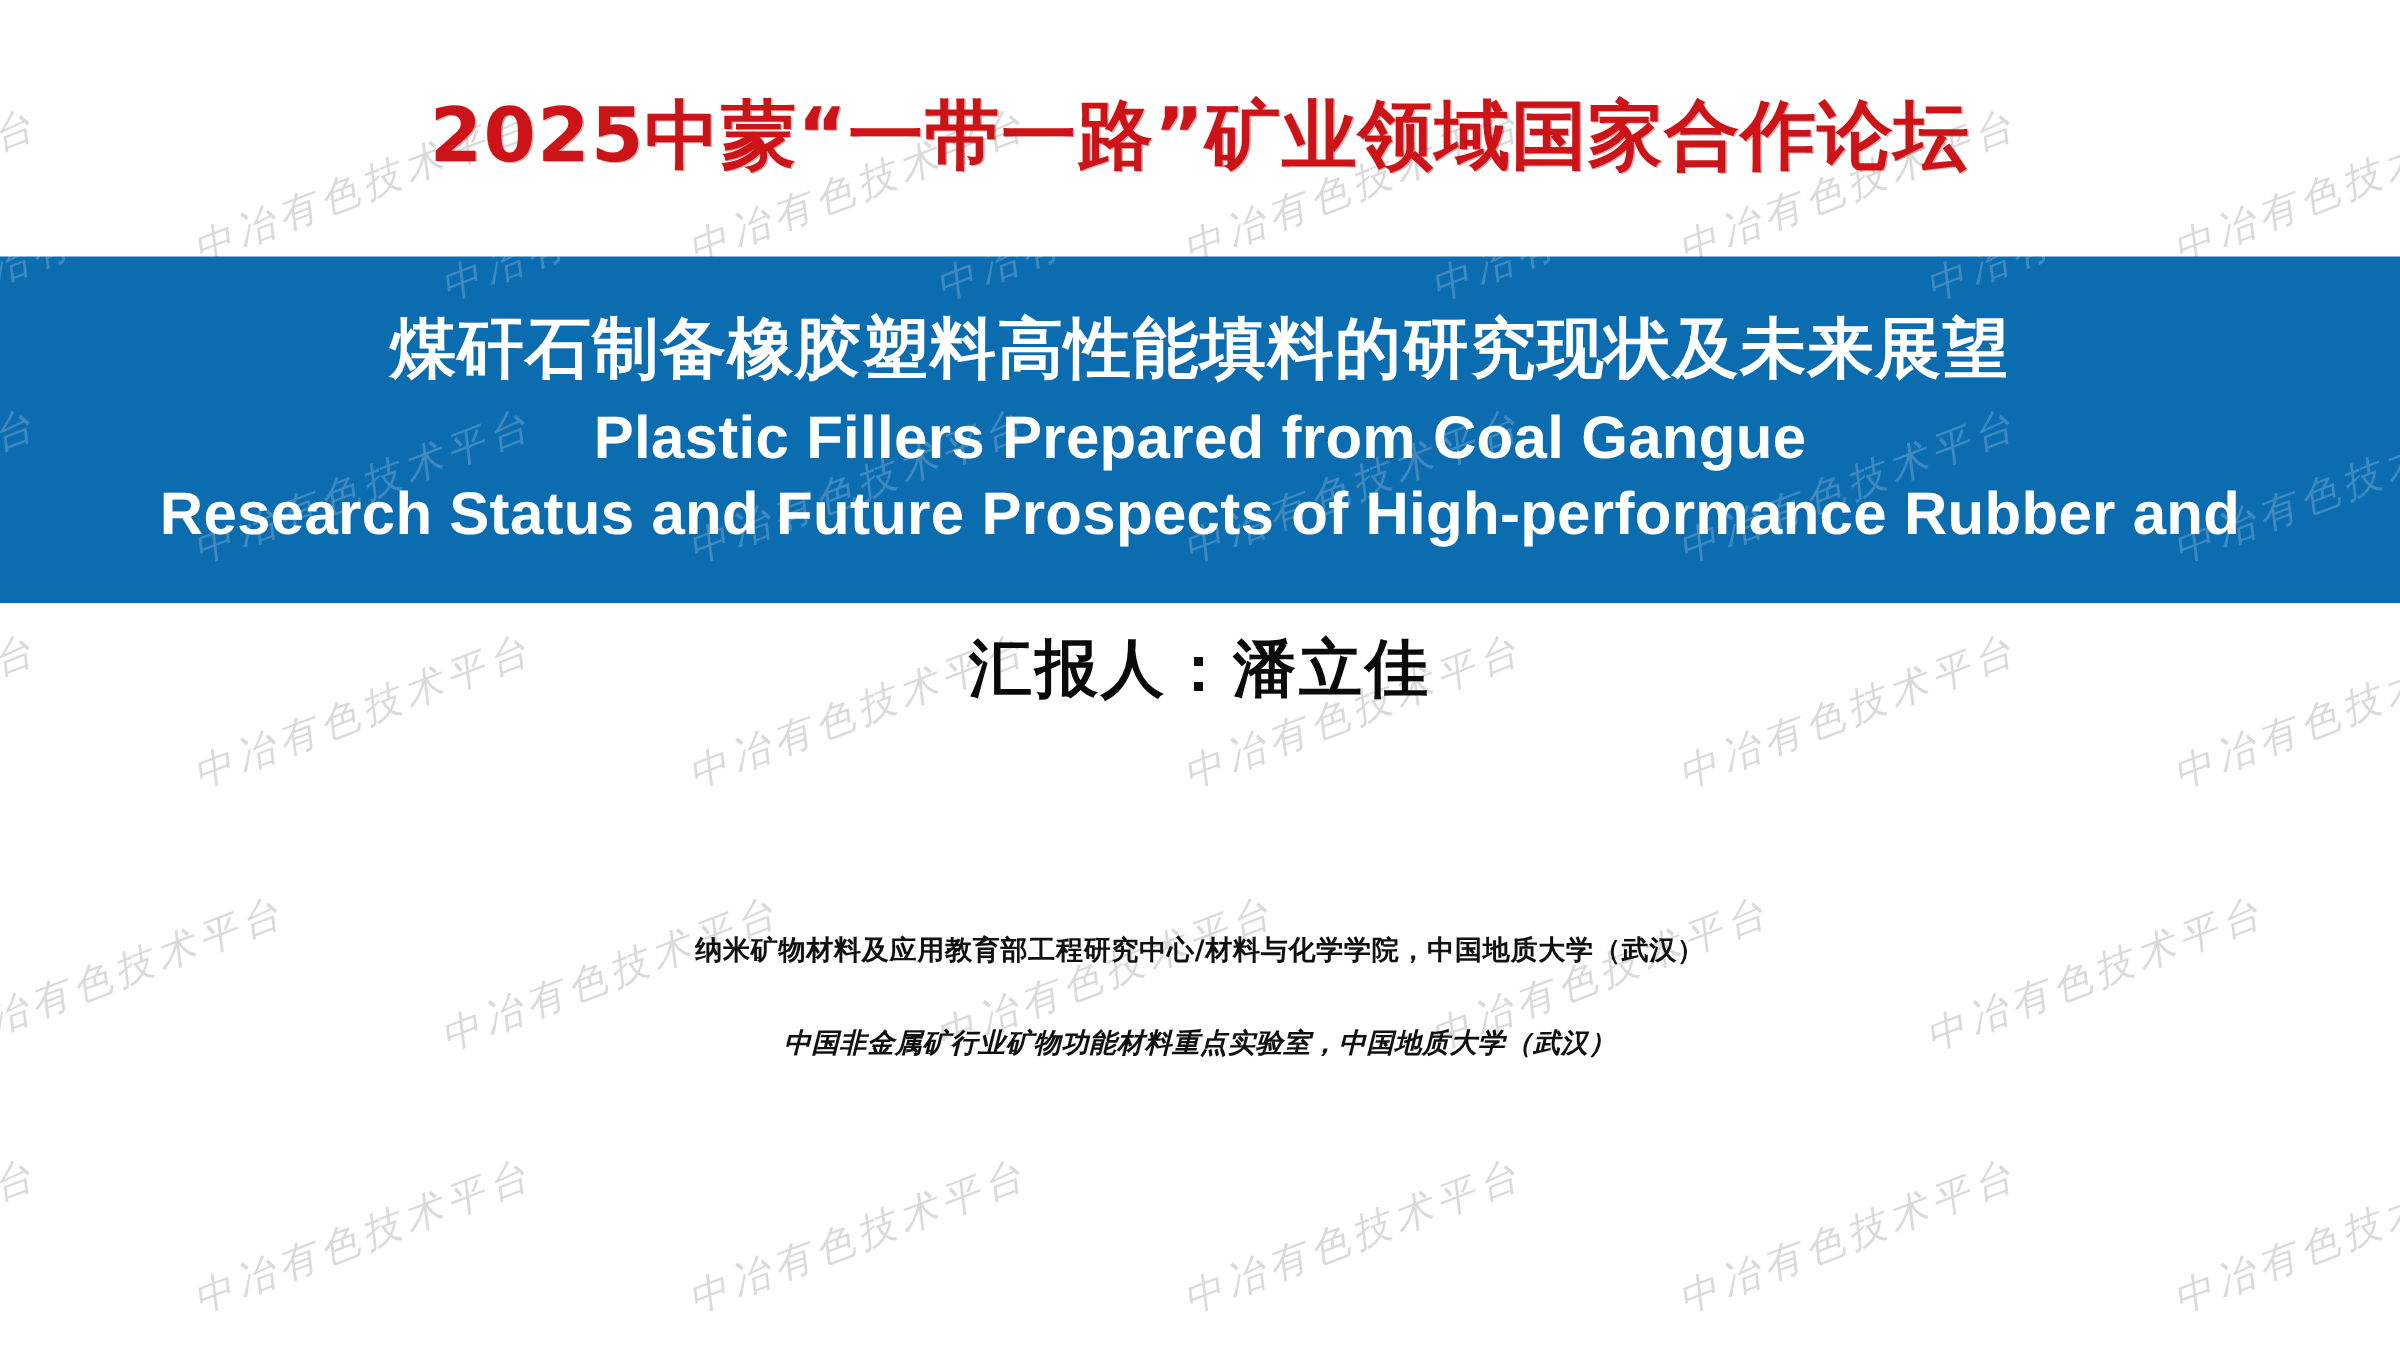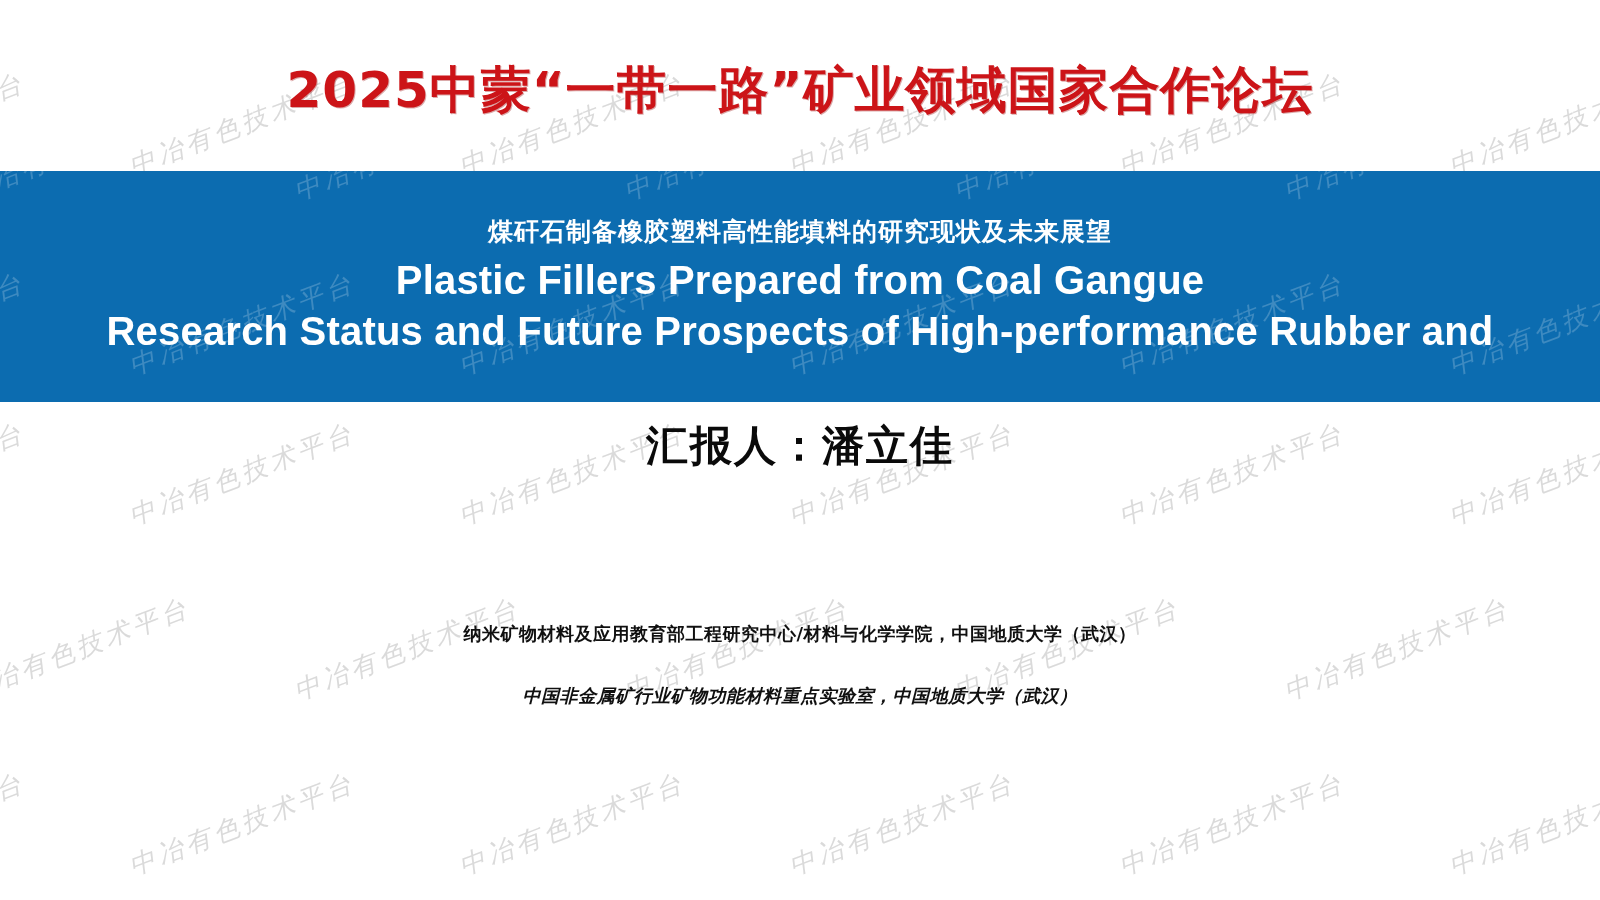--- a/index.html
+++ b/index.html
@@ -64,21 +64,21 @@
     width:1600px; height:231px;
     background:#0C6CB0;
     z-index:6;
     display:flex;
     flex-direction:column;
     align-items:center;
     justify-content:center;
   }
   .banner-cn {
     color:#ffffff;
-    font-size:25px;
+    font-size:44px;
     font-weight:bold;
     letter-spacing:1px;
     line-height:1.3;
     margin-bottom:6px;
     text-align:right;
     font-family:"DejaVu Sans","Liberation Sans",sans-serif;
   }
   .banner-en {
     color:#ffffff;
     font-size:40px;

